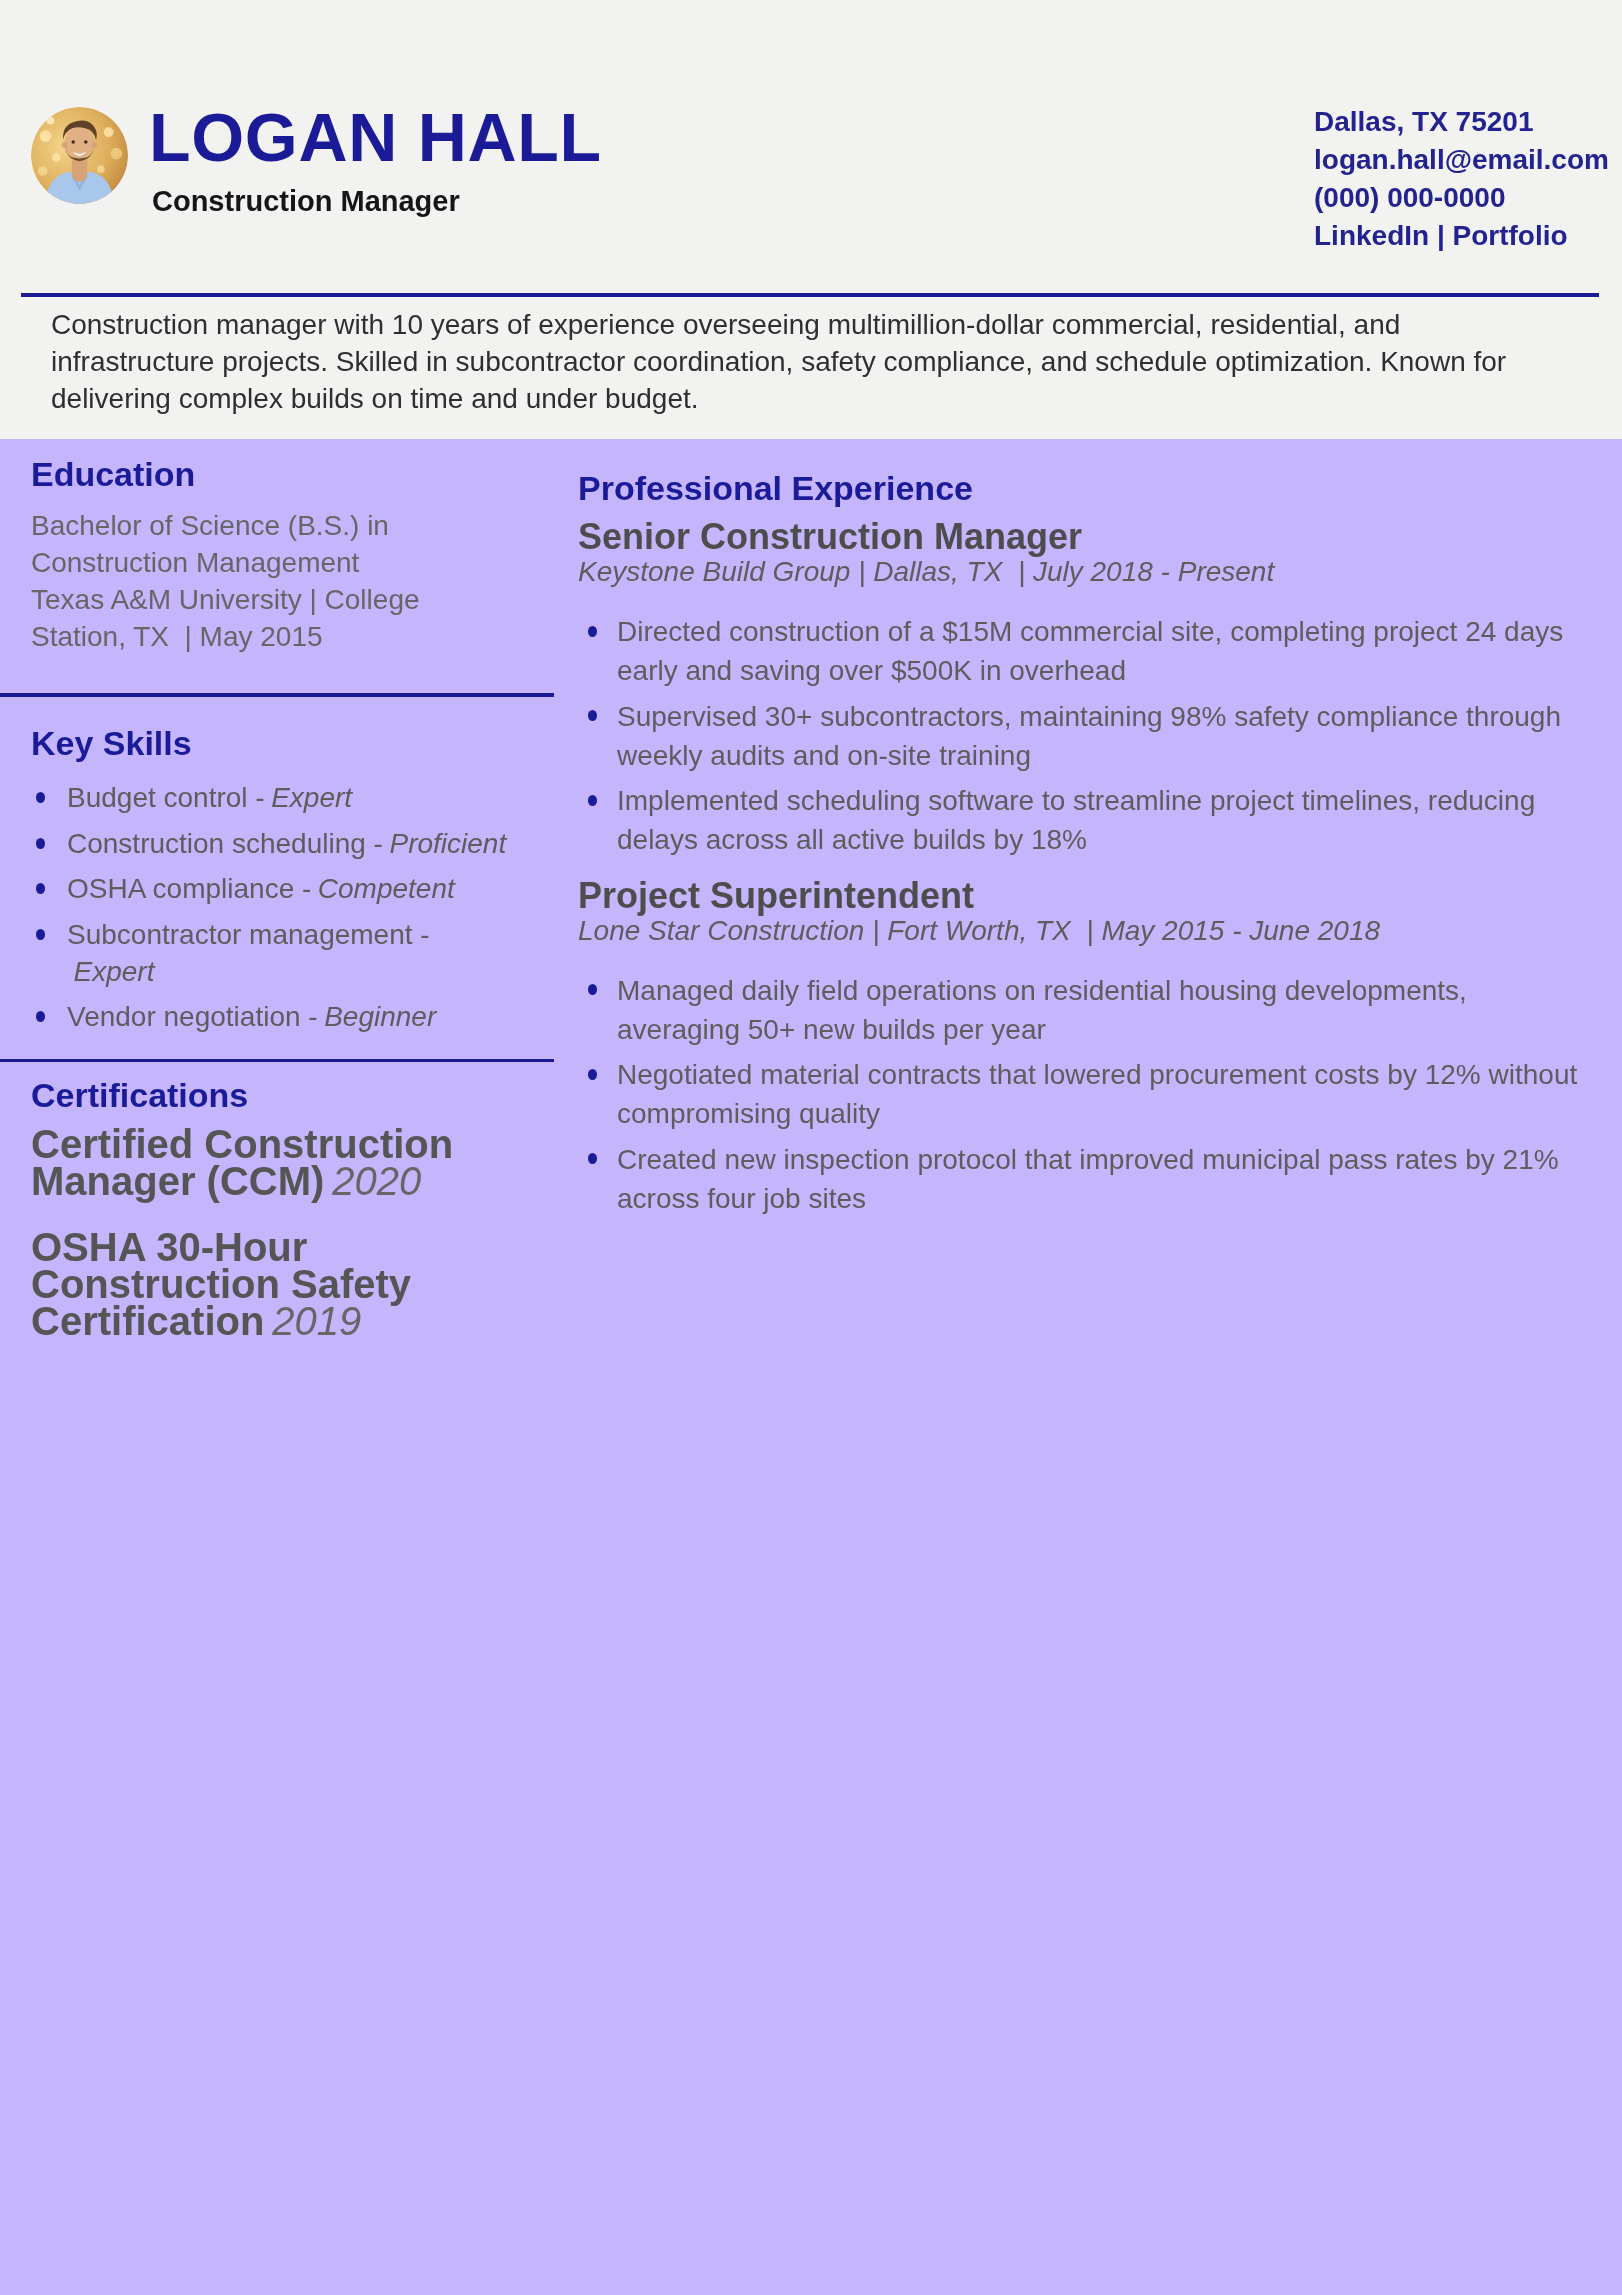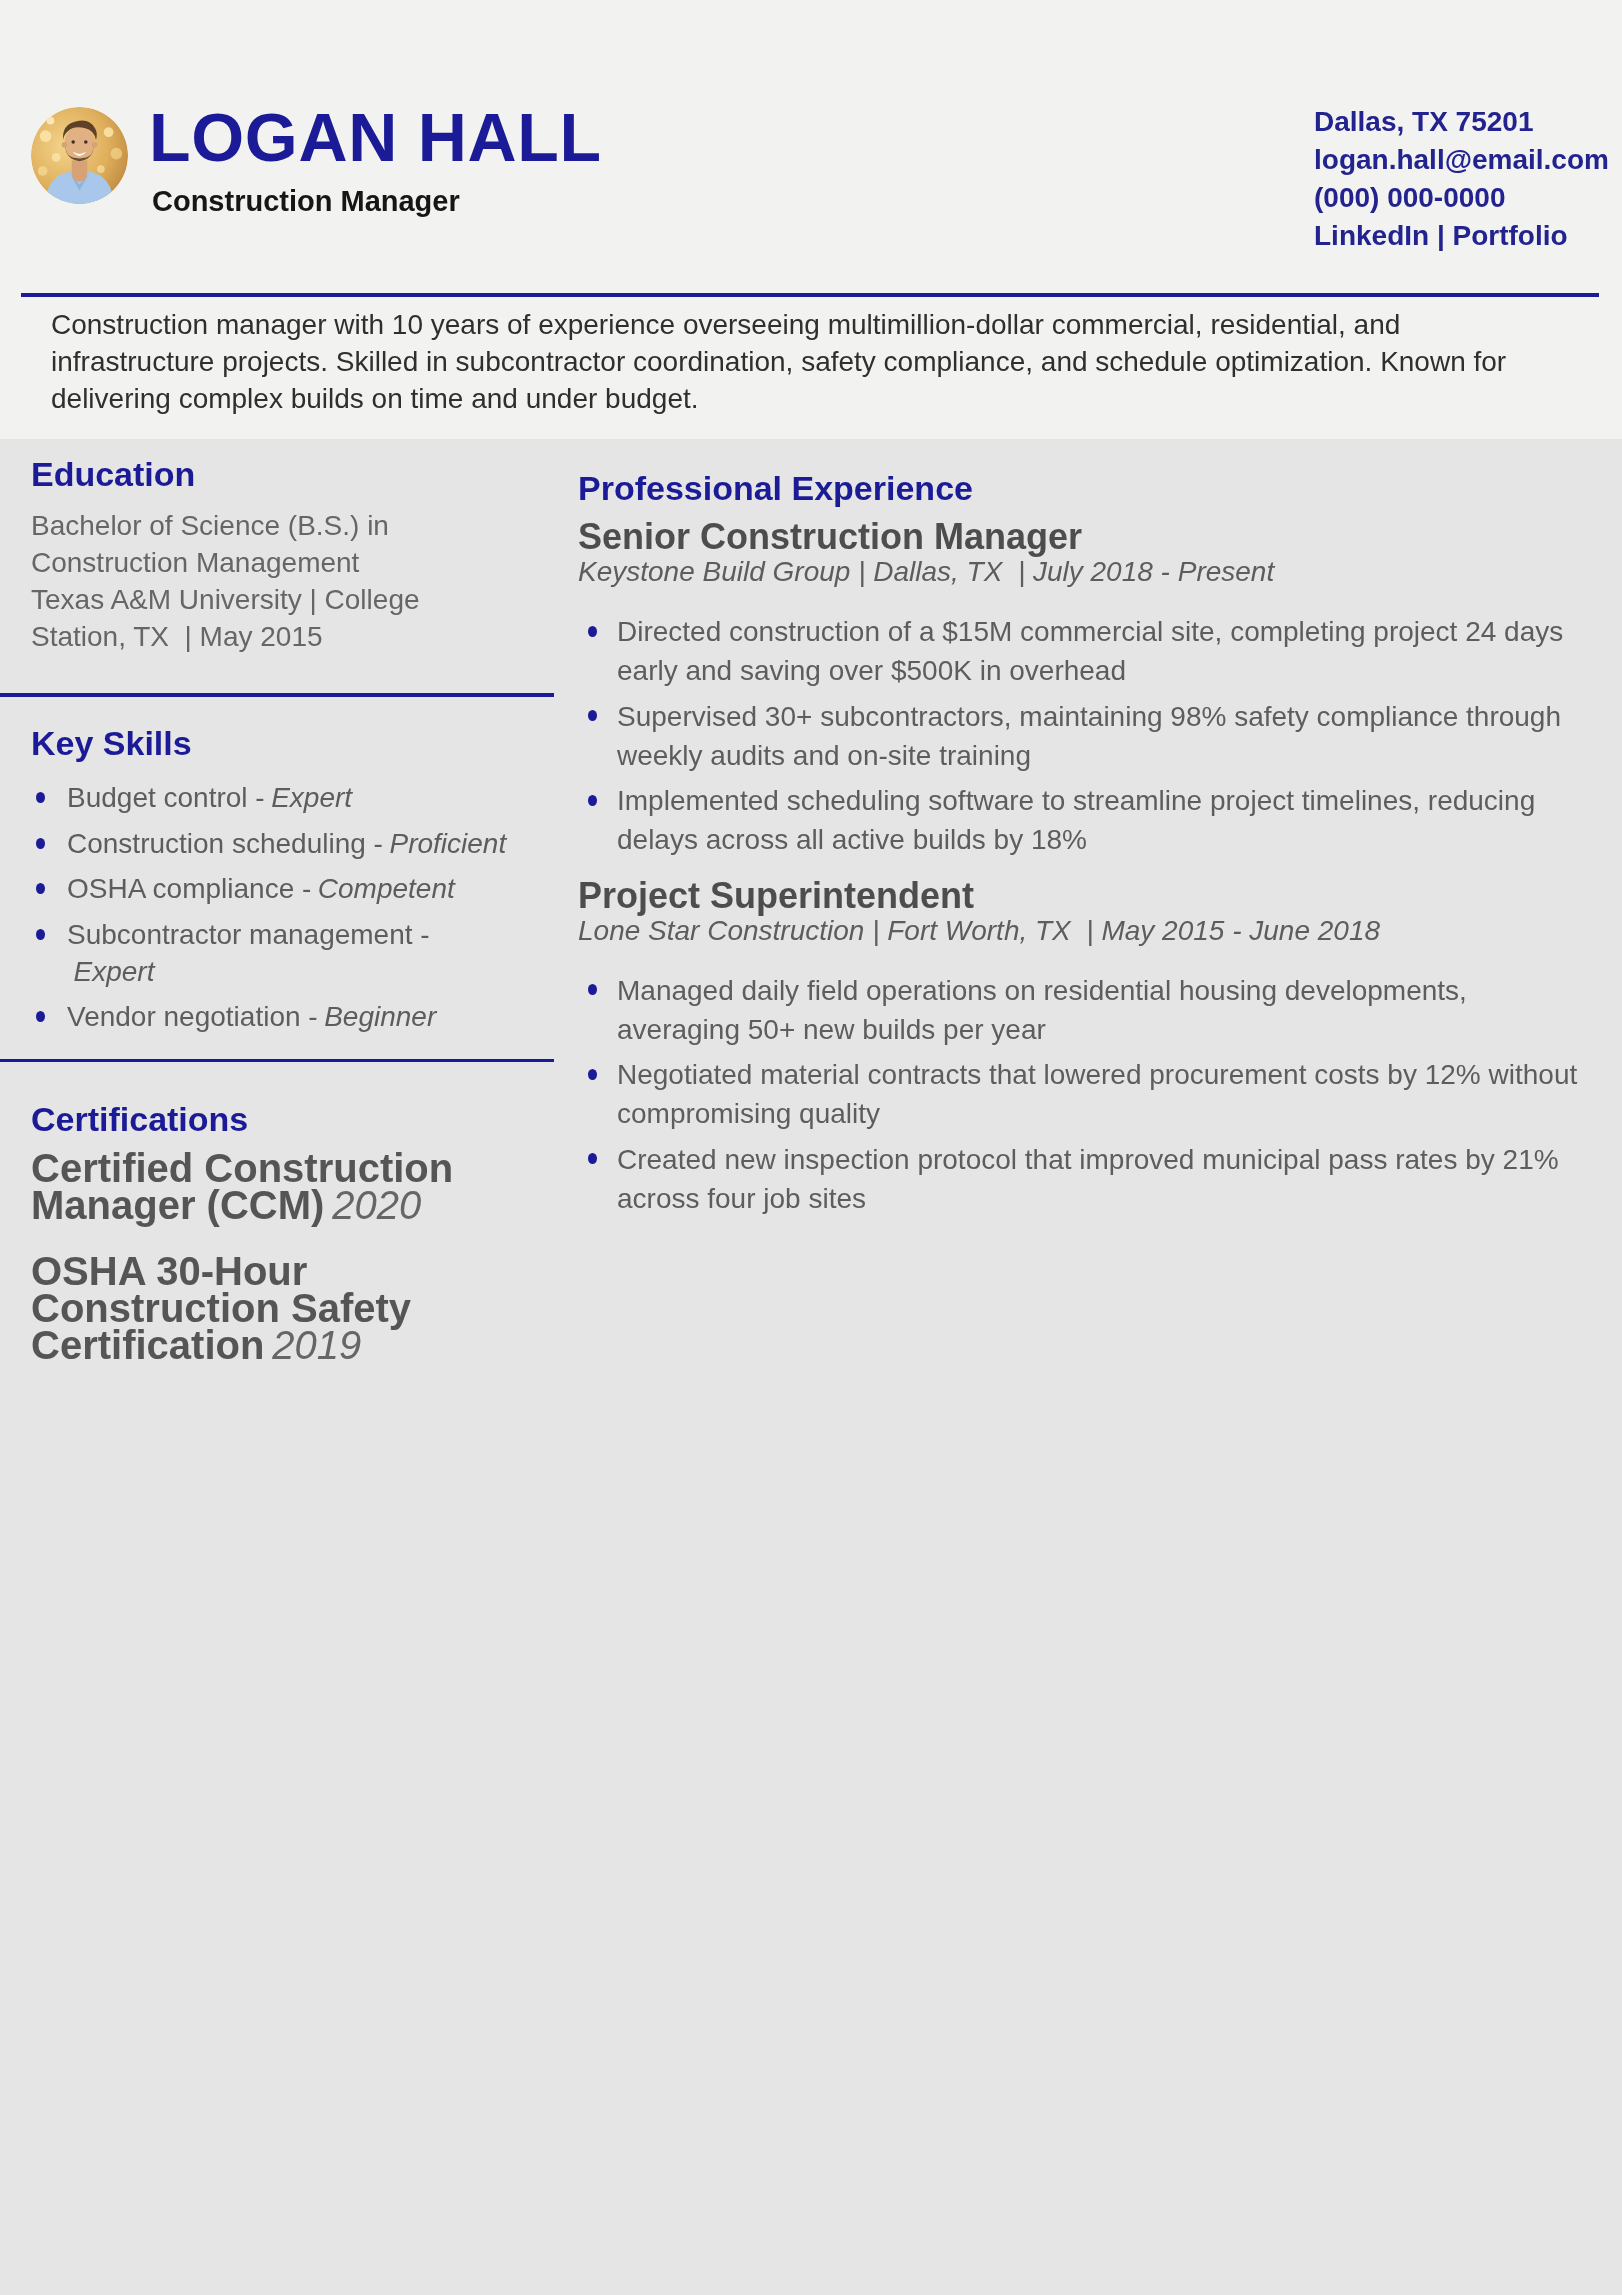--- a/index.html
+++ b/index.html
@@ -3,21 +3,21 @@
 <meta charset="utf-8">
 <style>
   * { box-sizing: border-box; margin: 0; padding: 0; }
   html, body { background: #ffffff; }
   body { font-family: "Liberation Sans", sans-serif; }
 
   .page {
     position: relative;
     width: 1623px;
     height: 2295px;
-    background: #e5e5e5;
+    background: #c4b5fd;
     overflow: hidden;
   }
 
   .header-band {
     position: absolute;
     left: 0; top: 0;
     width: 1623px; height: 439px;
     background: #f2f2f0;
   }
 
@@ -95,21 +95,21 @@
   .rule-left {
     height: 3.3px;
     width: 554px;
     margin-left: -31px;
     background: #1b1b98;
   }
   .rule-edu { margin-top: 38px; }
   .rule-skills { margin-top: 23.5px; }
 
   .heading-skills { margin-top: 27.5px; }
-  .heading-certs { margin-top: 38px; }
+  .heading-certs { margin-top: 14px; }
 
   ul.plain { list-style: none; }
 
   .skills-list { margin-top: 17px; }
   .skills-list li {
     position: relative;
     padding-left: 36px;
     font-size: 28px;
     line-height: 37px;
     color: #5d5d5d;

